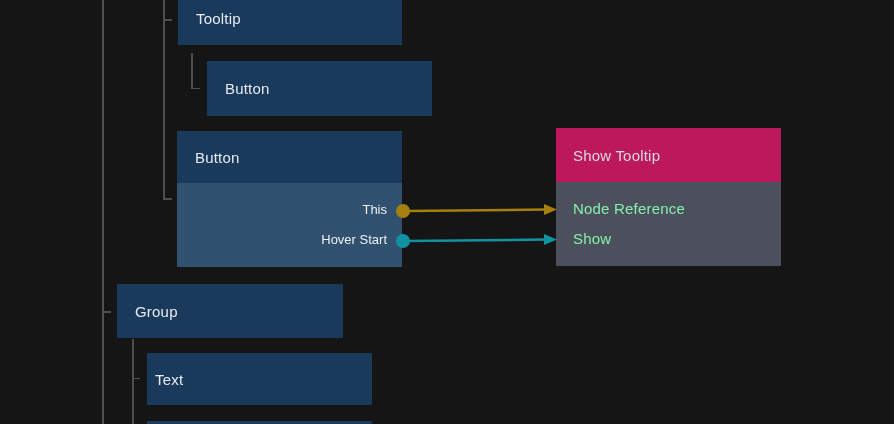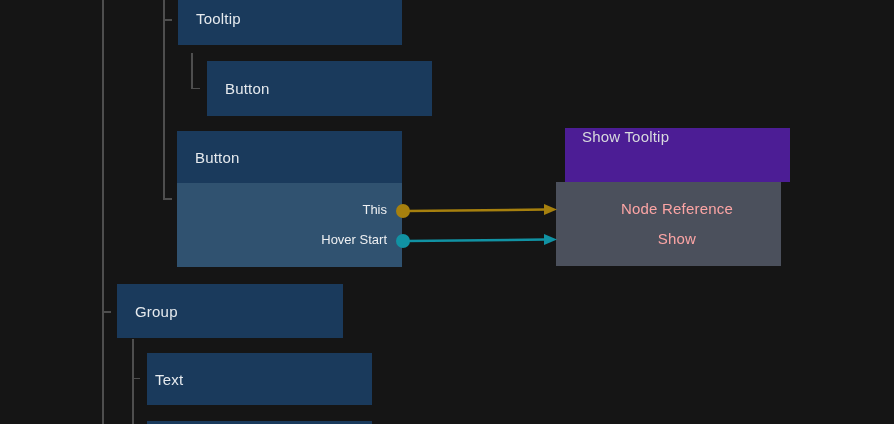--- a/index.html
+++ b/index.html
@@ -48,38 +48,36 @@
   }
   .port-row {
     height: 30px;
     line-height: 30px;
     text-align: right;
     padding-right: 15px;
   }
   
   .action-header {
     position: absolute;
-    background: #4c1d95;
+    background: #be185d;
     color: #d8dade;
     font-size: 15px;
     display: flex;
-    align-items: flex-start;
+    align-items: center;
     padding-left: 17px;
     box-sizing: border-box;
     letter-spacing: 0.2px;
-    margin-left: 9px;
   }
   .action-body {
     position: absolute;
     background: #4b505c;
-    color: #fca5a5;
+    color: #86efac;
     font-size: 15px;
     box-sizing: border-box;
     padding-top: 12px;
-    text-align: center;
   }
   .input-row {
     height: 30px;
     line-height: 30px;
     padding-left: 17px;
     letter-spacing: 0.2px;
   }
   .wires {
     position: absolute;
     left: 0; top: 0;

